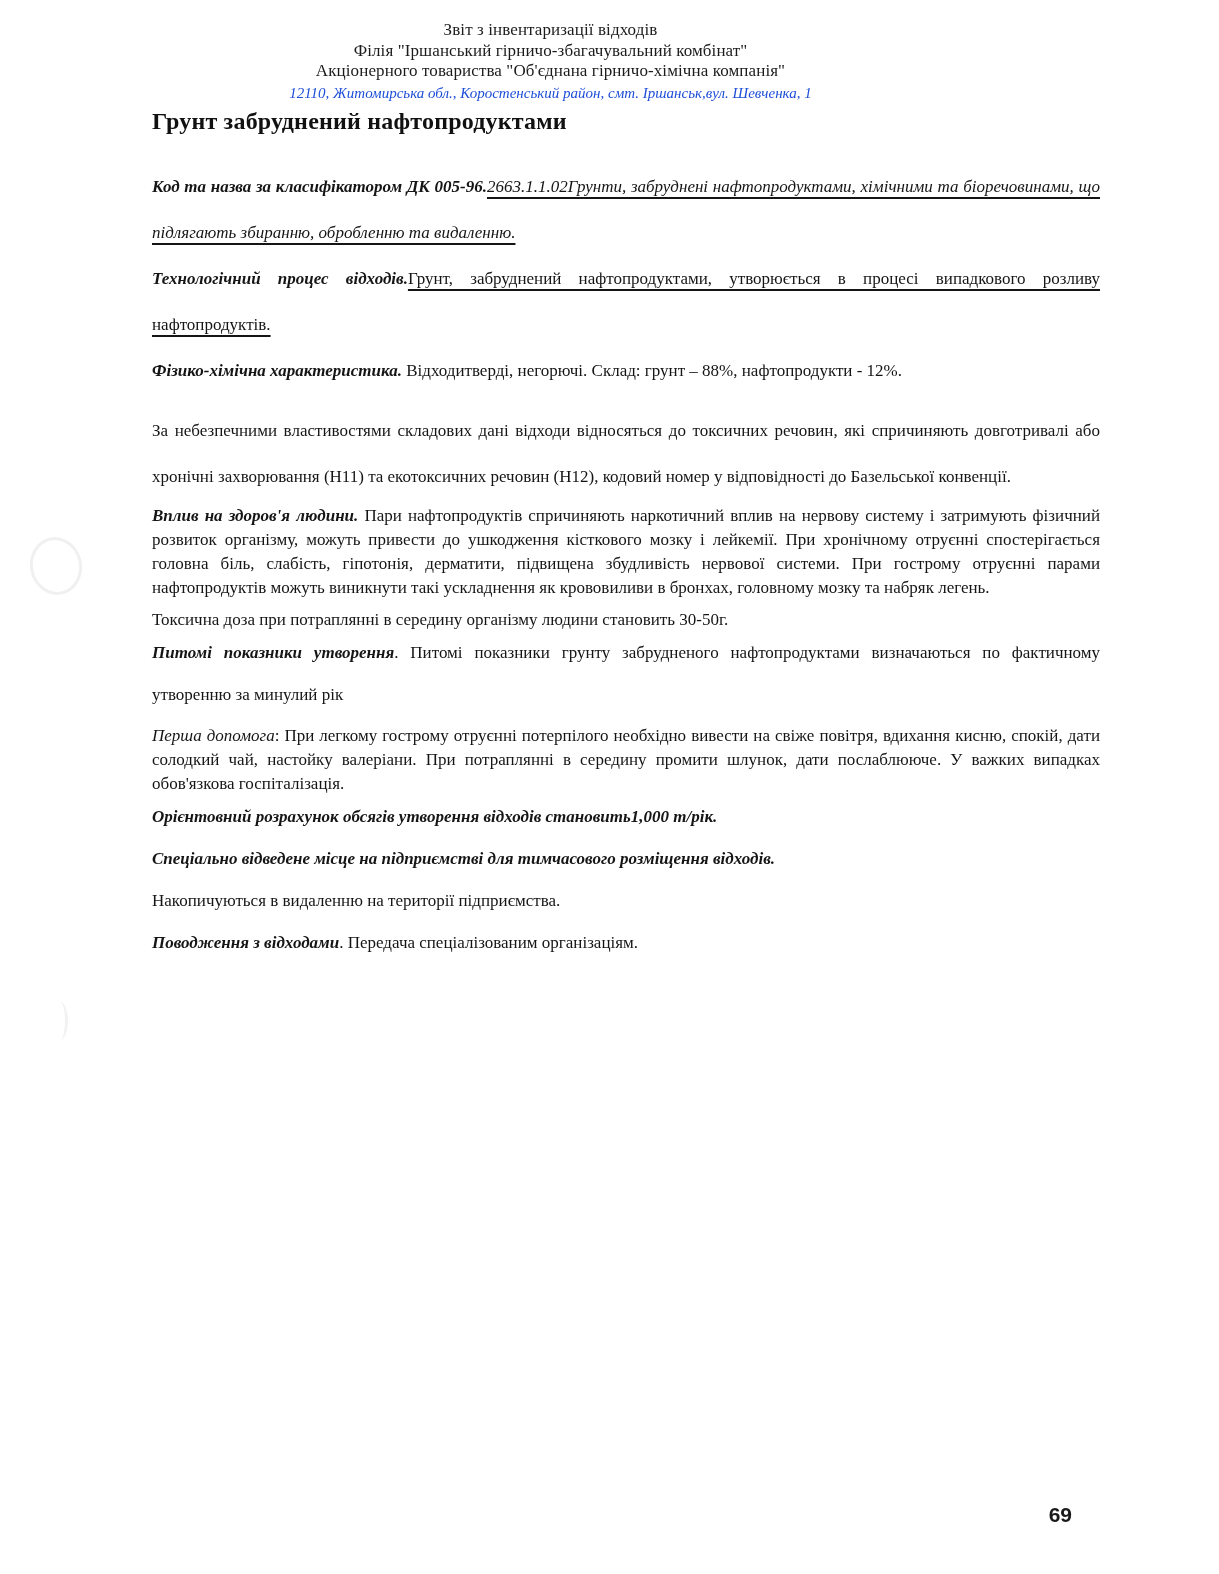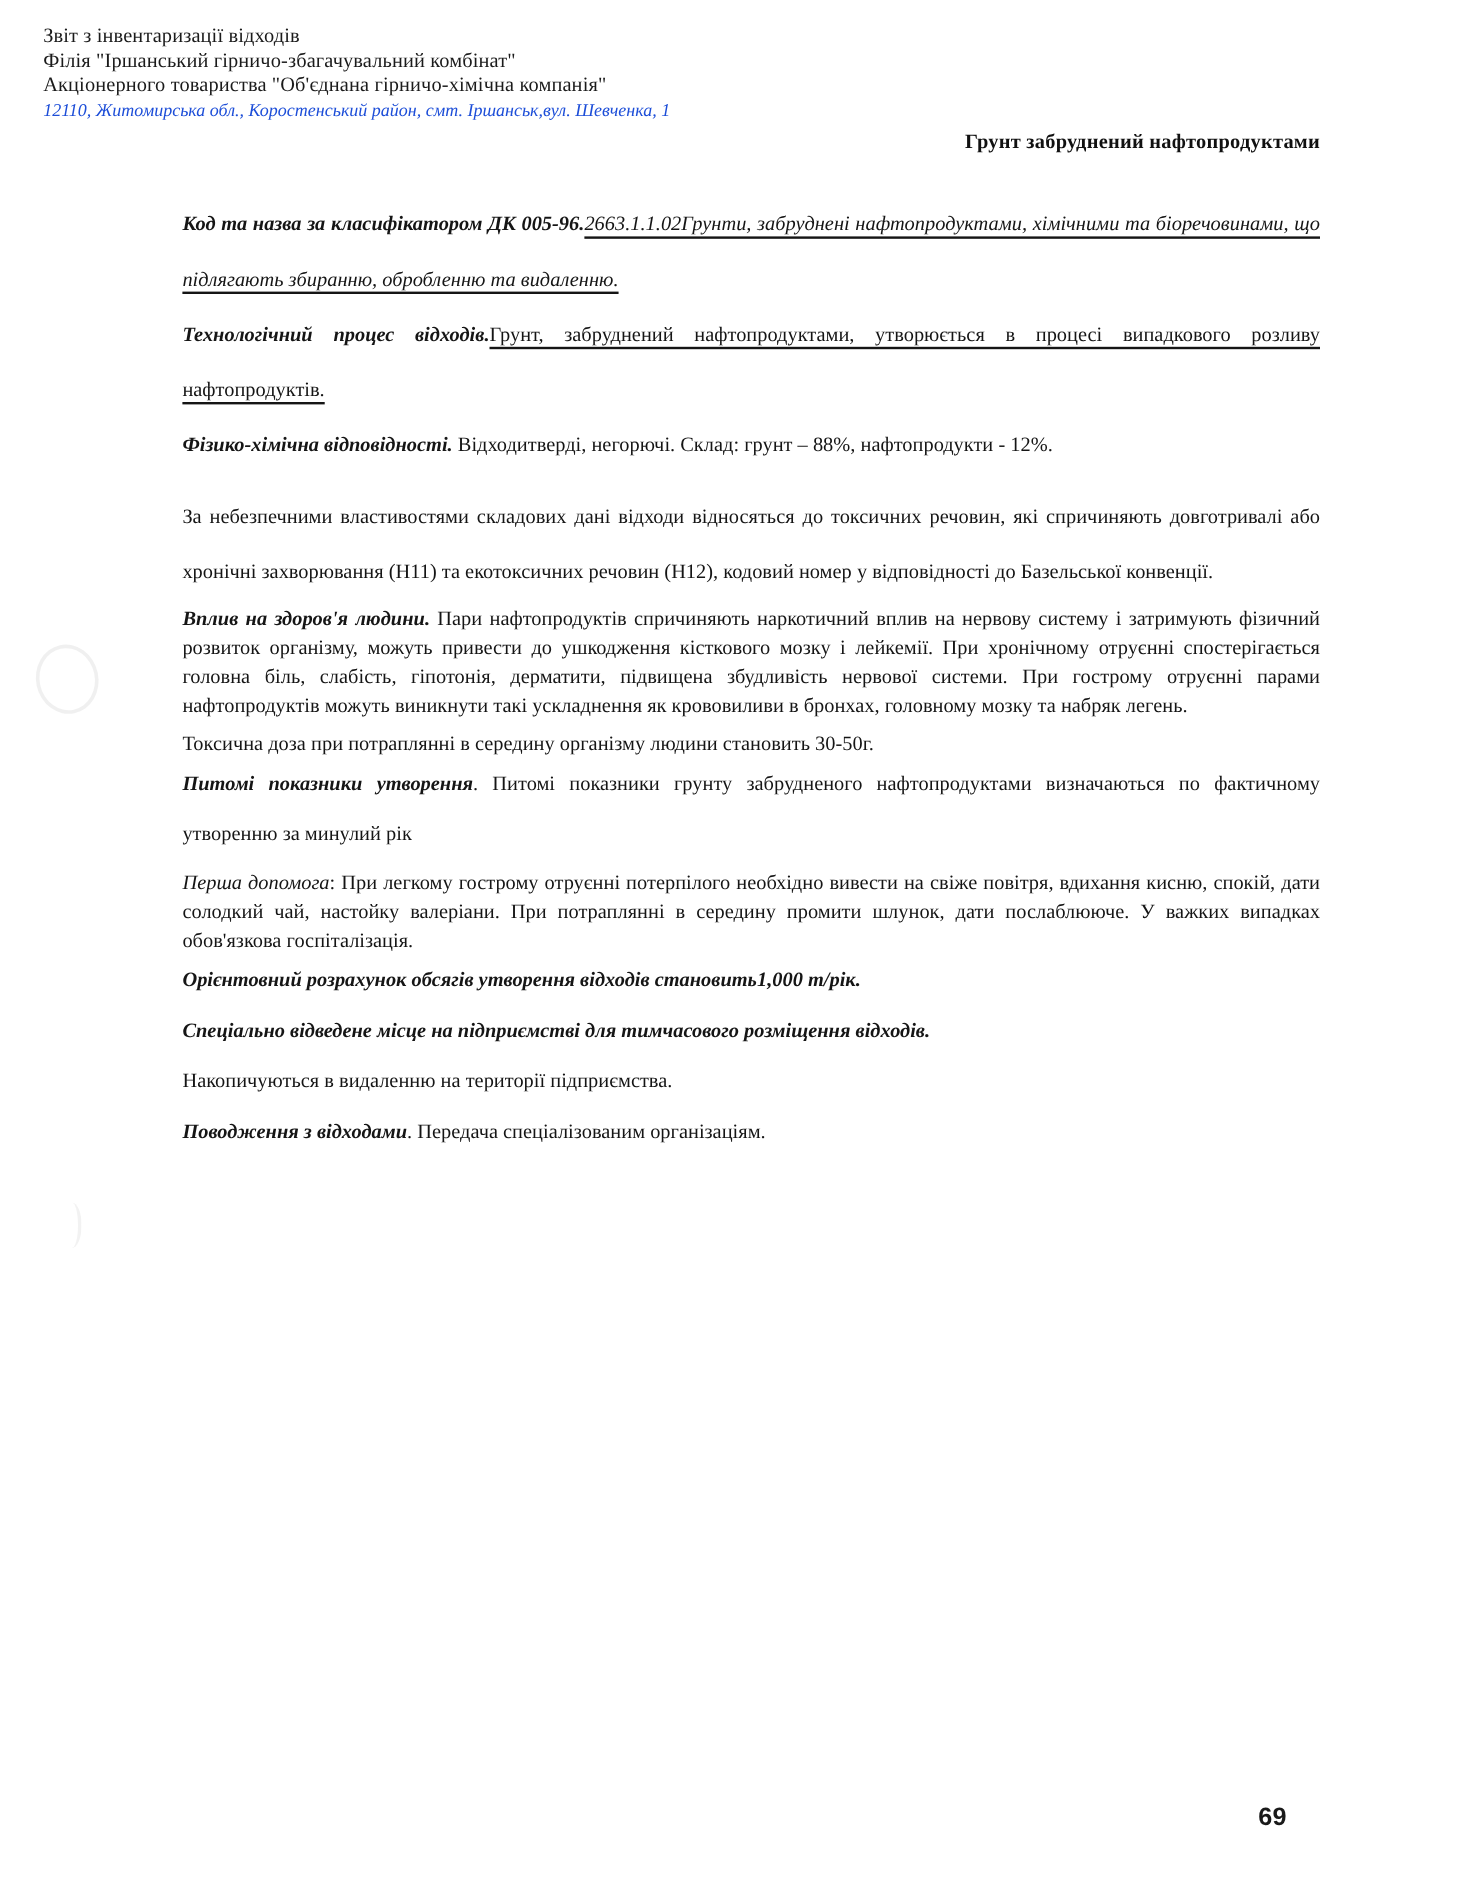--- a/index.html
+++ b/index.html
@@ -13,22 +13,21 @@
     color: #141414;
     overflow: hidden;
   }
 
   
   .letterhead {
     position: absolute;
     top: 20px;
     left: 0;
     right: 118px;
-    text-align: left;
-    margin-left: 36px;
+    text-align: center;
   }
   .letterhead .h-line {
     font-size: 17px;
     line-height: 20.5px;
     color: #1b1b1b;
     letter-spacing: 0.1px;
   }
   .letterhead .h-address {
     font-size: 15px;
     font-style: italic;
@@ -37,22 +36,22 @@
     color: #1d4ed8;
   }
 
   
   .doc-title {
     position: absolute;
     top: 108px;
     left: 152px;
     width: 948px;
     margin: 0;
-    text-align: right;
-    font-size: 17px;
+    text-align: left;
+    font-size: 24px;
     font-weight: bold;
     letter-spacing: 0.2px;
     color: #111111;
   }
 
   
   .content {
     position: absolute;
     top: 164px;
     left: 152px;
@@ -119,21 +118,21 @@
   </header>
 
   <h1 class="doc-title">Грунт забруднений нафтопродуктами</h1>
 
   <section class="content">
 
     <p class="para lh46"><span class="bi">Код та назва за класифікатором ДК 005-96.</span><span class="iu">2663.1.1.02Грунти, забруднені нафтопродуктами, хімічними та біоречовинами, що підлягають збиранню, обробленню та видаленню.</span></p>
 
     <p class="para lh46"><span class="bi">Технологічний процес відходів.</span><span class="u">Грунт, забруднений нафтопродуктами, утворюється в процесі випадкового розливу нафтопродуктів.</span></p>
 
-    <p class="para lh46"><span class="bi">Фізико-хімічна відповідності.</span><span> Відходитверді, негорючі. Склад: грунт – 88%, нафтопродукти - 12%.</span></p>
+    <p class="para lh46"><span class="bi">Фізико-хімічна характеристика.</span><span> Відходитверді, негорючі. Склад: грунт – 88%, нафтопродукти - 12%.</span></p>
 
     <p class="para lh46 mt14"><span>За небезпечними властивостями складових дані відходи відносяться до токсичних речовин, які спричиняють довготривалі або хронічні захворювання (Н11) та екотоксичних речовин (Н12), кодовий номер у відповідності до Базельської конвенції.</span></p>
 
     <p class="para lh44 mt4"><span class="bi">Вплив на здоров'я людини.</span><span> Пари нафтопродуктів спричиняють наркотичний вплив на нервову систему і затримують фізичний розвиток організму, можуть привести до ушкодження кісткового мозку і лейкемії. При хронічному отруєнні спостерігається головна біль, слабість, гіпотонія, дерматити, підвищена збудливість нервової системи. При гострому отруєнні парами нафтопродуктів можуть виникнути такі ускладнення як крововиливи в бронхах, головному мозку та набряк легень.</span></p>
 
     <p class="para lh44 mt8"><span>Токсична доза при потраплянні в середину організму людини становить 30-50г.</span></p>
 
     <p class="para lh42"><span class="bi">Питомі показники утворення</span><span>. Питомі показники грунту забрудненого нафтопродуктами визначаються по фактичному утворенню за минулий рік</span></p>
 
     <p class="para lh44 mt8"><span class="i">Перша допомога</span><span>: При легкому гострому отруєнні потерпілого необхідно вивести на свіже повітря, вдихання кисню, спокій, дати солодкий чай, настойку валеріани. При потраплянні в середину промити шлунок, дати послаблююче. У важких випадках обов'язкова госпіталізація.</span></p>

